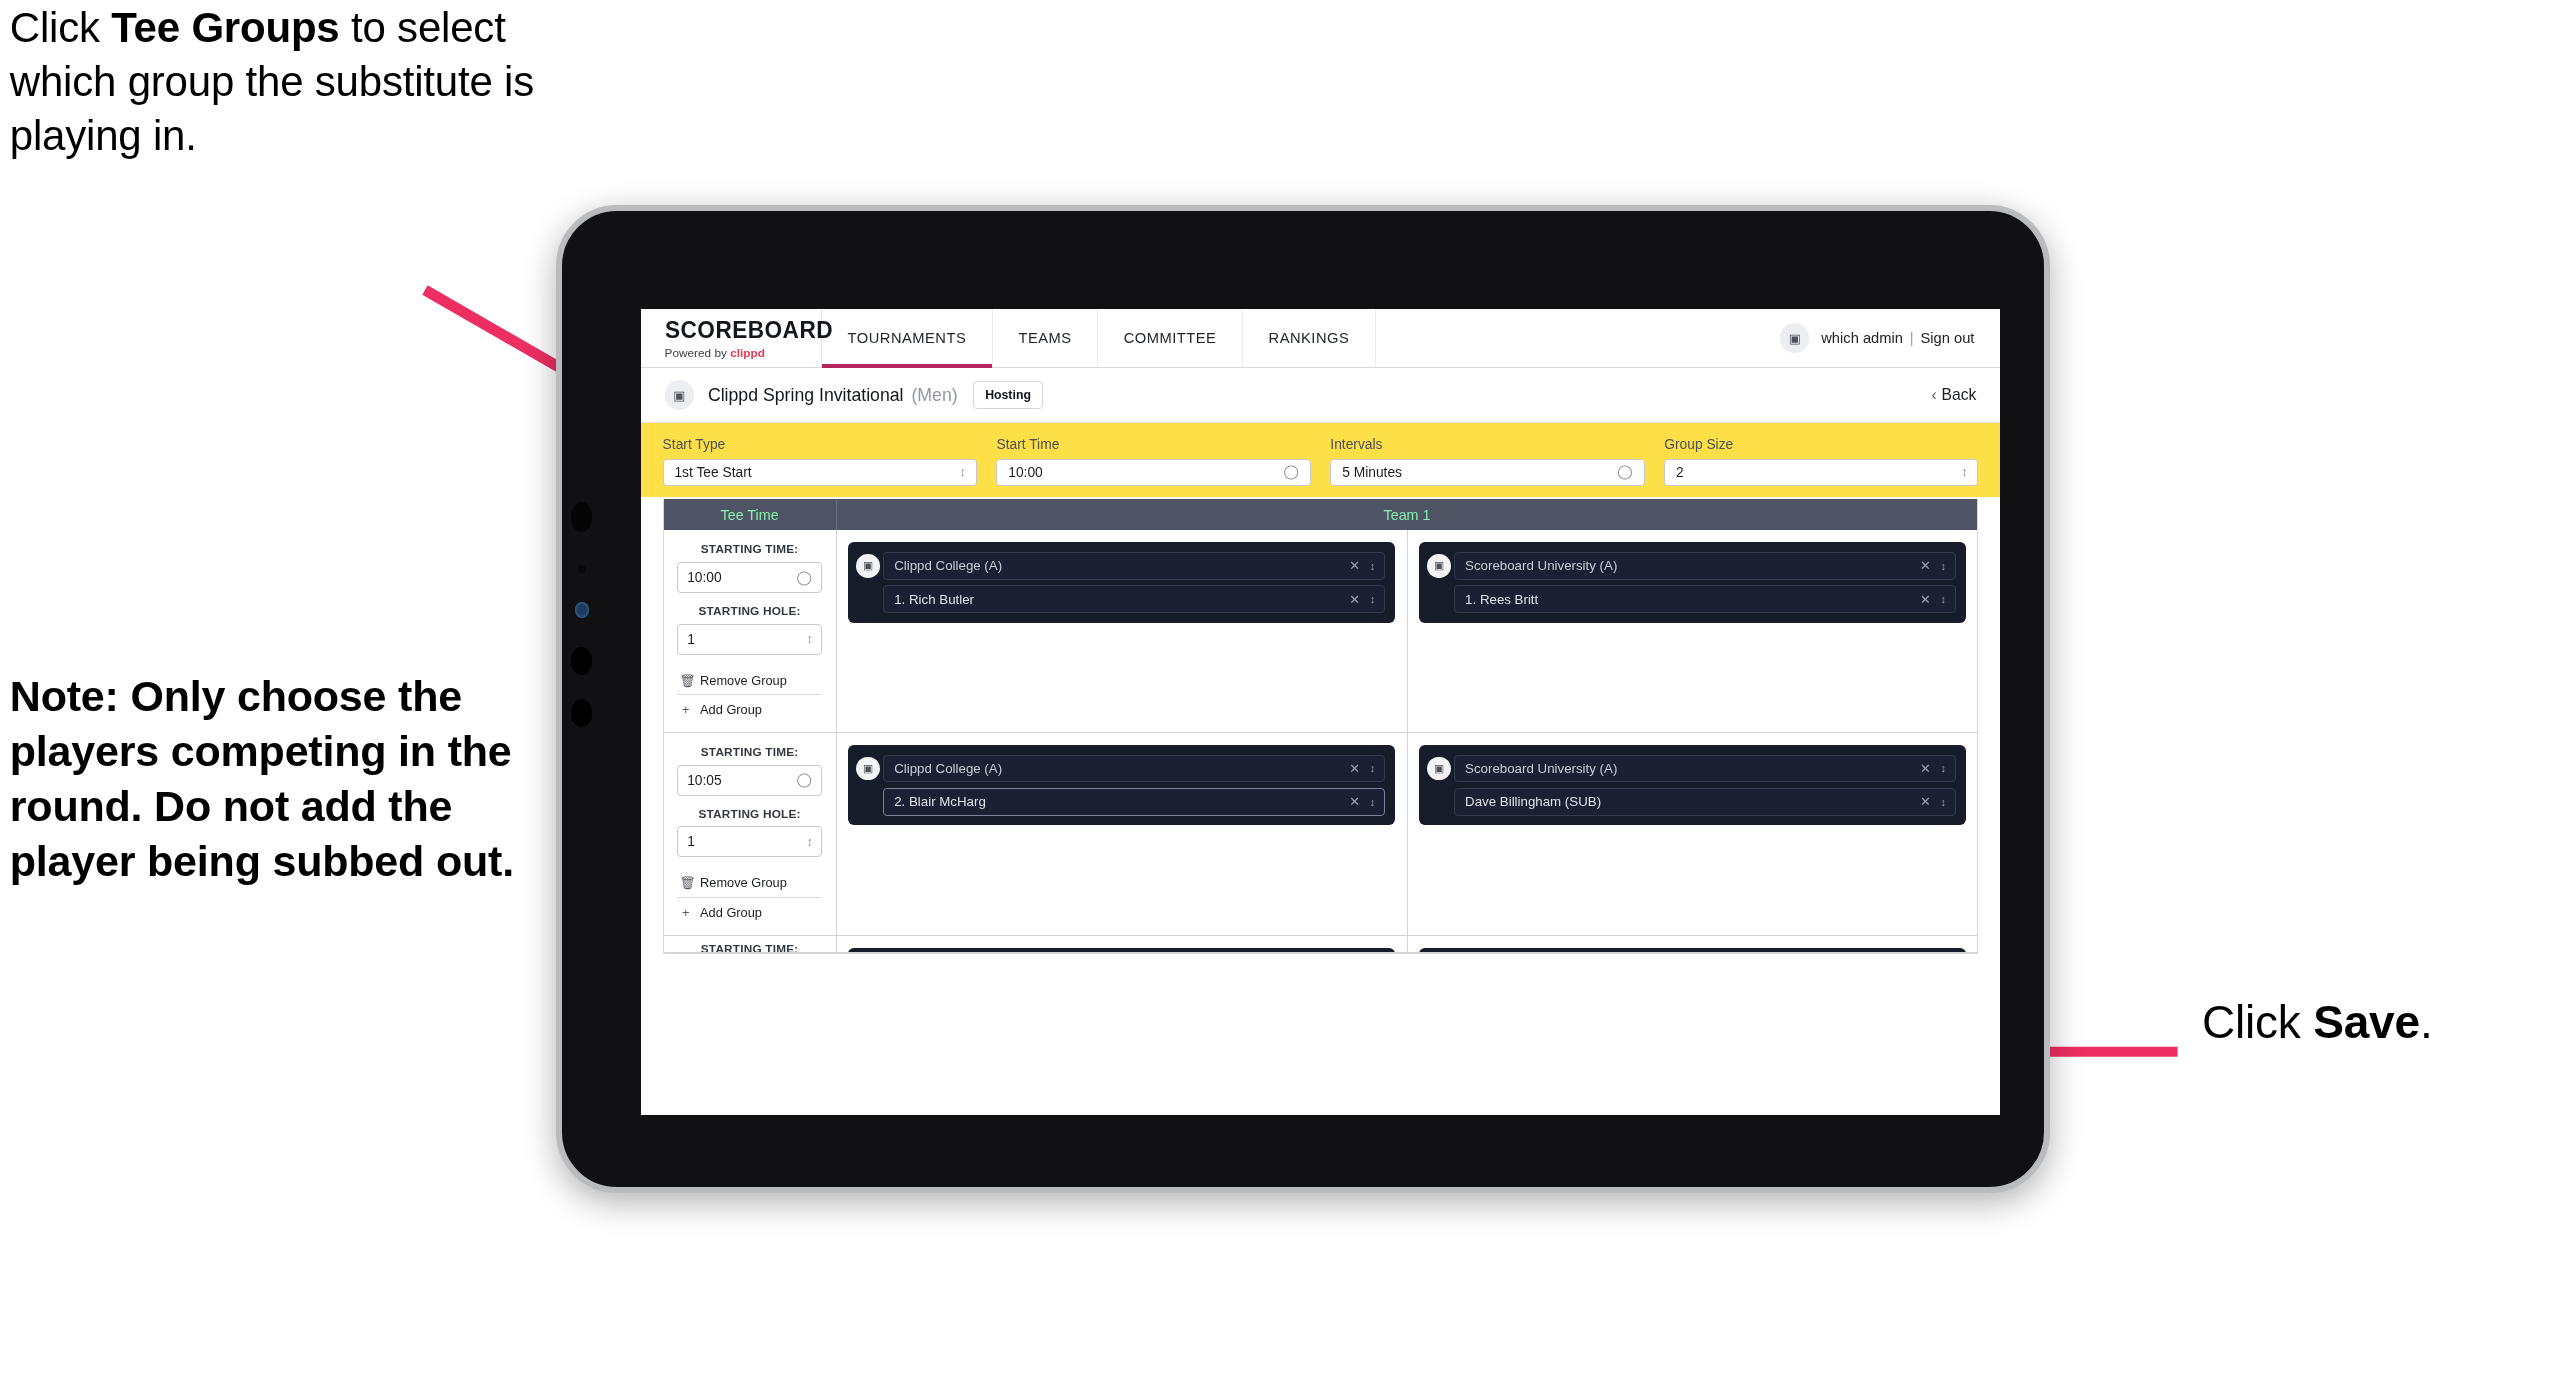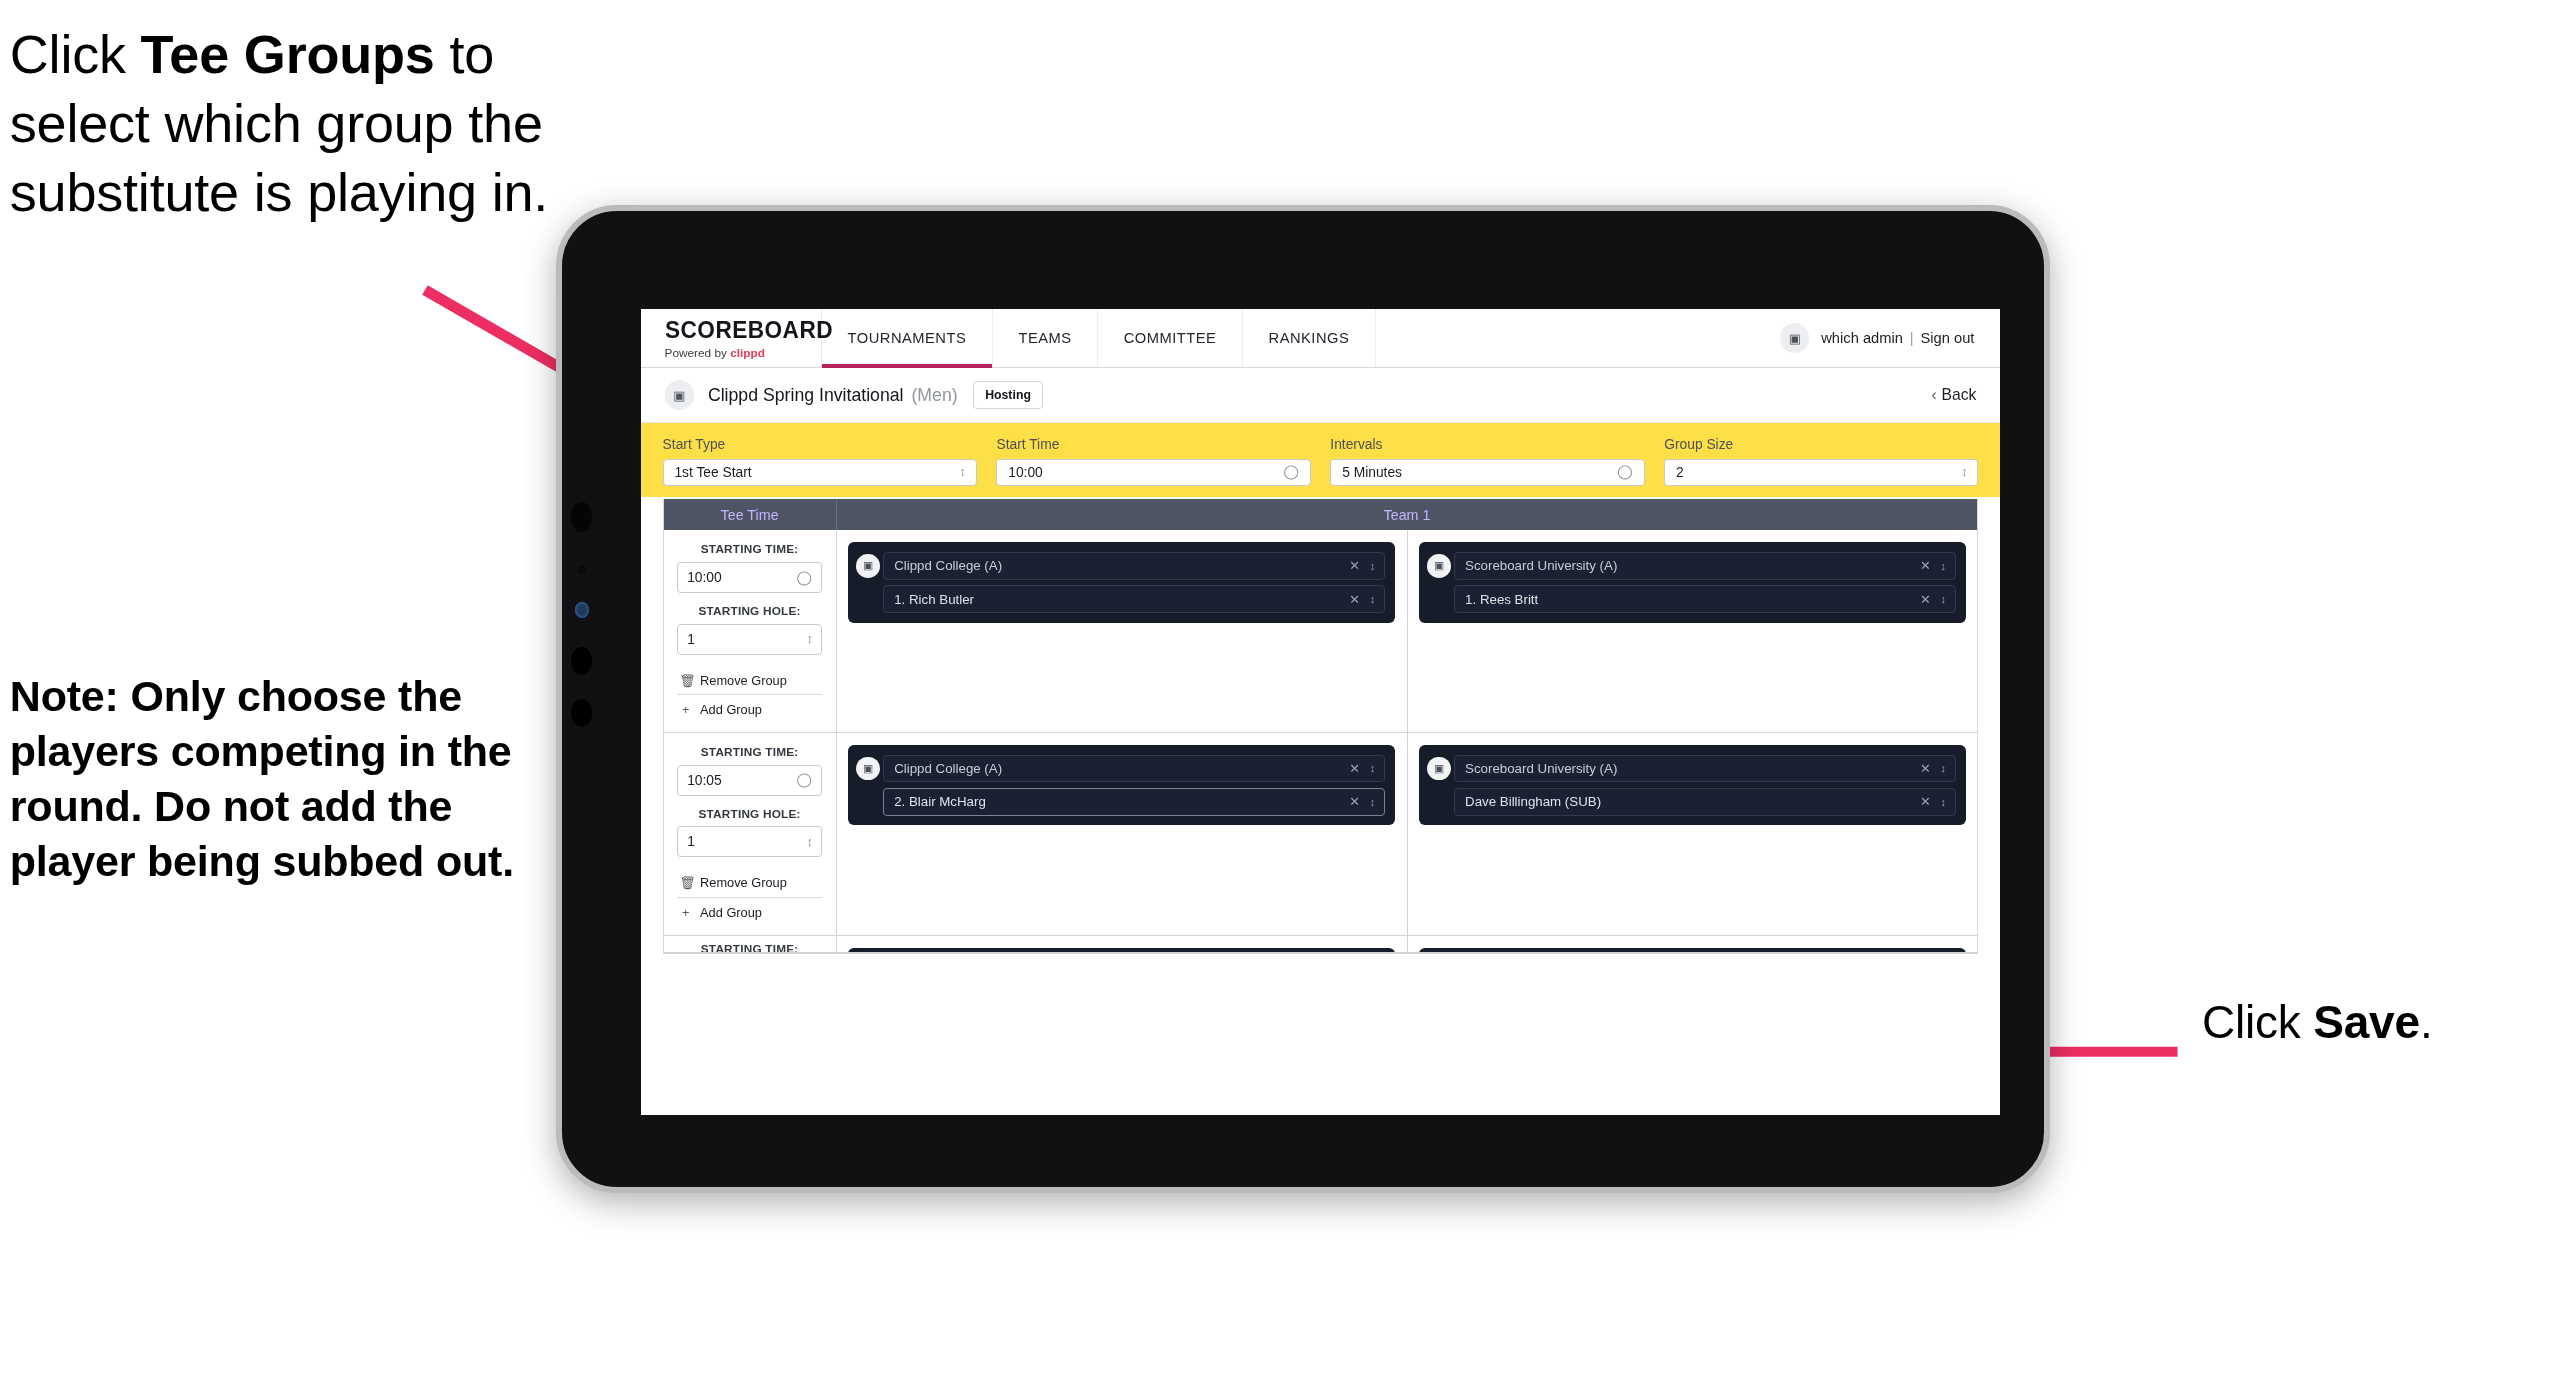--- a/index.html
+++ b/index.html
@@ -12,21 +12,21 @@
   #root { position: relative; width: 2576px; height: 1385px; background:#fff; }
 
   
   .annot {
     position: absolute;
     color: #000;
     font-family: "Liberation Sans", sans-serif;
     line-height: 1.28;
     letter-spacing: -0.2px;
   }
-  #annot-tee-groups { left: 9.8px; top: 20px; width: 551px; font-size: 54px; font-weight: 400; }
+  #annot-tee-groups { left: 9.8px; top: 1px; width: 551px; font-size: 42px; font-weight: 400; }
   #annot-note { left: 9.8px; top: 669px; width: 551px; font-size: 43px; font-weight: 700; }
   #annot-save { left: 2202px; top: 993px; width: 354px; font-size: 46px; font-weight: 400; white-space: nowrap;}
   .annot b { font-weight: 700; }
 
   .arrow-svg { position: absolute; left: 0; top: 0; width: 2576px; height: 1385px; pointer-events: none; }
 
   
   #tablet {
     position: absolute; left: 556px; top: 205px;
     width: 1494px; height: 988px;
@@ -106,21 +106,21 @@
     height:27px; border:1px solid #c8c9ce; border-radius:3.9px; background:#fff;
     display:flex; align-items:center; padding: 0 10.8px; font-size:13.8px; color:#1b1d24;
     cursor: pointer;
   }
   .field-ctrl .val { flex:1; }
   .icn { color:#85888f; font-size:13.8px; line-height:1; }
   .icn.stepper { font-size:12.8px; letter-spacing:-1px; }
 
   
   #tblwrap { margin: 2px 21.6px 0 21.6px; border:1px solid #d7d8dc; border-top:none; }
-  #thead { display:flex; background:#4e5463; color:#c4b5fd; height:31px; align-items:stretch; }
+  #thead { display:flex; background:#4e5463; color:#86efac; height:31px; align-items:stretch; }
   .th { display:flex; align-items:center; justify-content:center; font-size:14.3px; }
   .th.tee  { width:173px; border-right:1px solid #6a7082; }
   .th.team { flex:1; border-right:1px solid #6a7082; }
   .th.team:last-child { border-right:none; }
 
   .grow { display:flex; border-bottom:1px solid #d2d3d8; background:#fff; }
   .cell-tee {
     width:173px; border-right:1px solid #d2d3d8; padding: 11.8px 13.8px 7.9px 13.8px;
     display:flex; flex-direction:column; align-items:stretch;
   }

